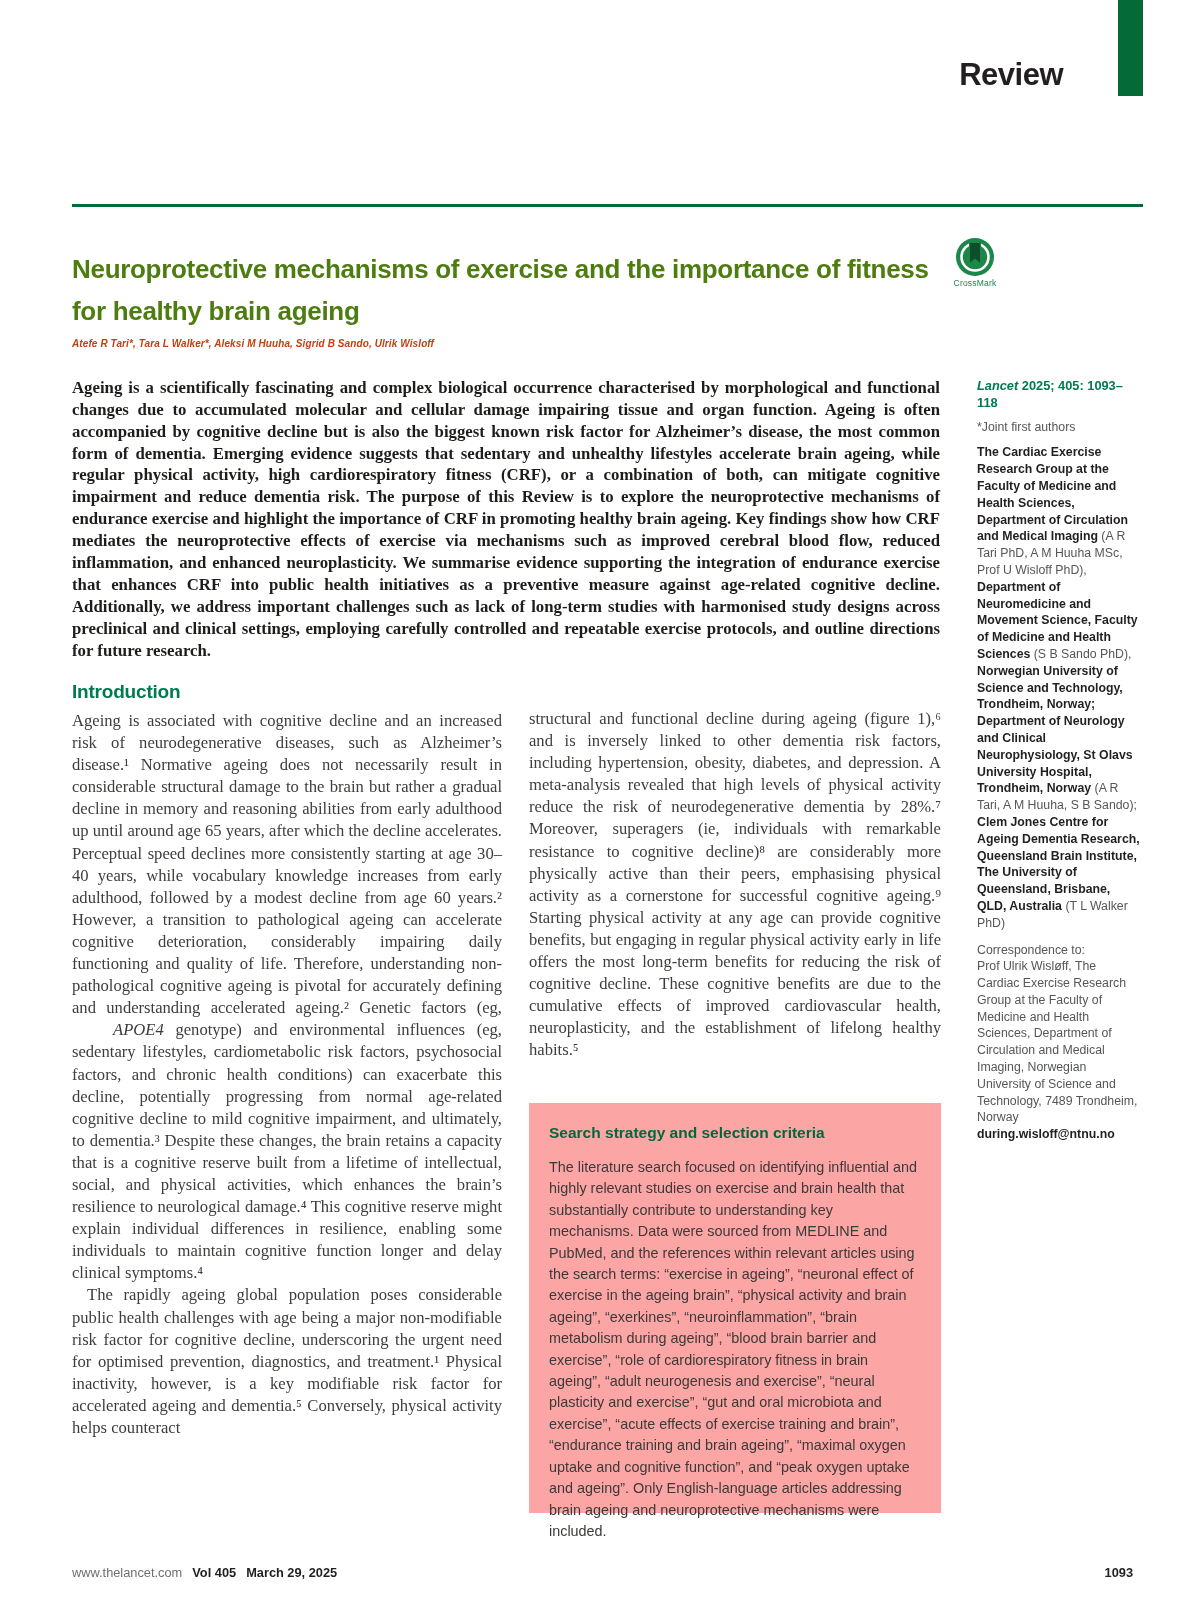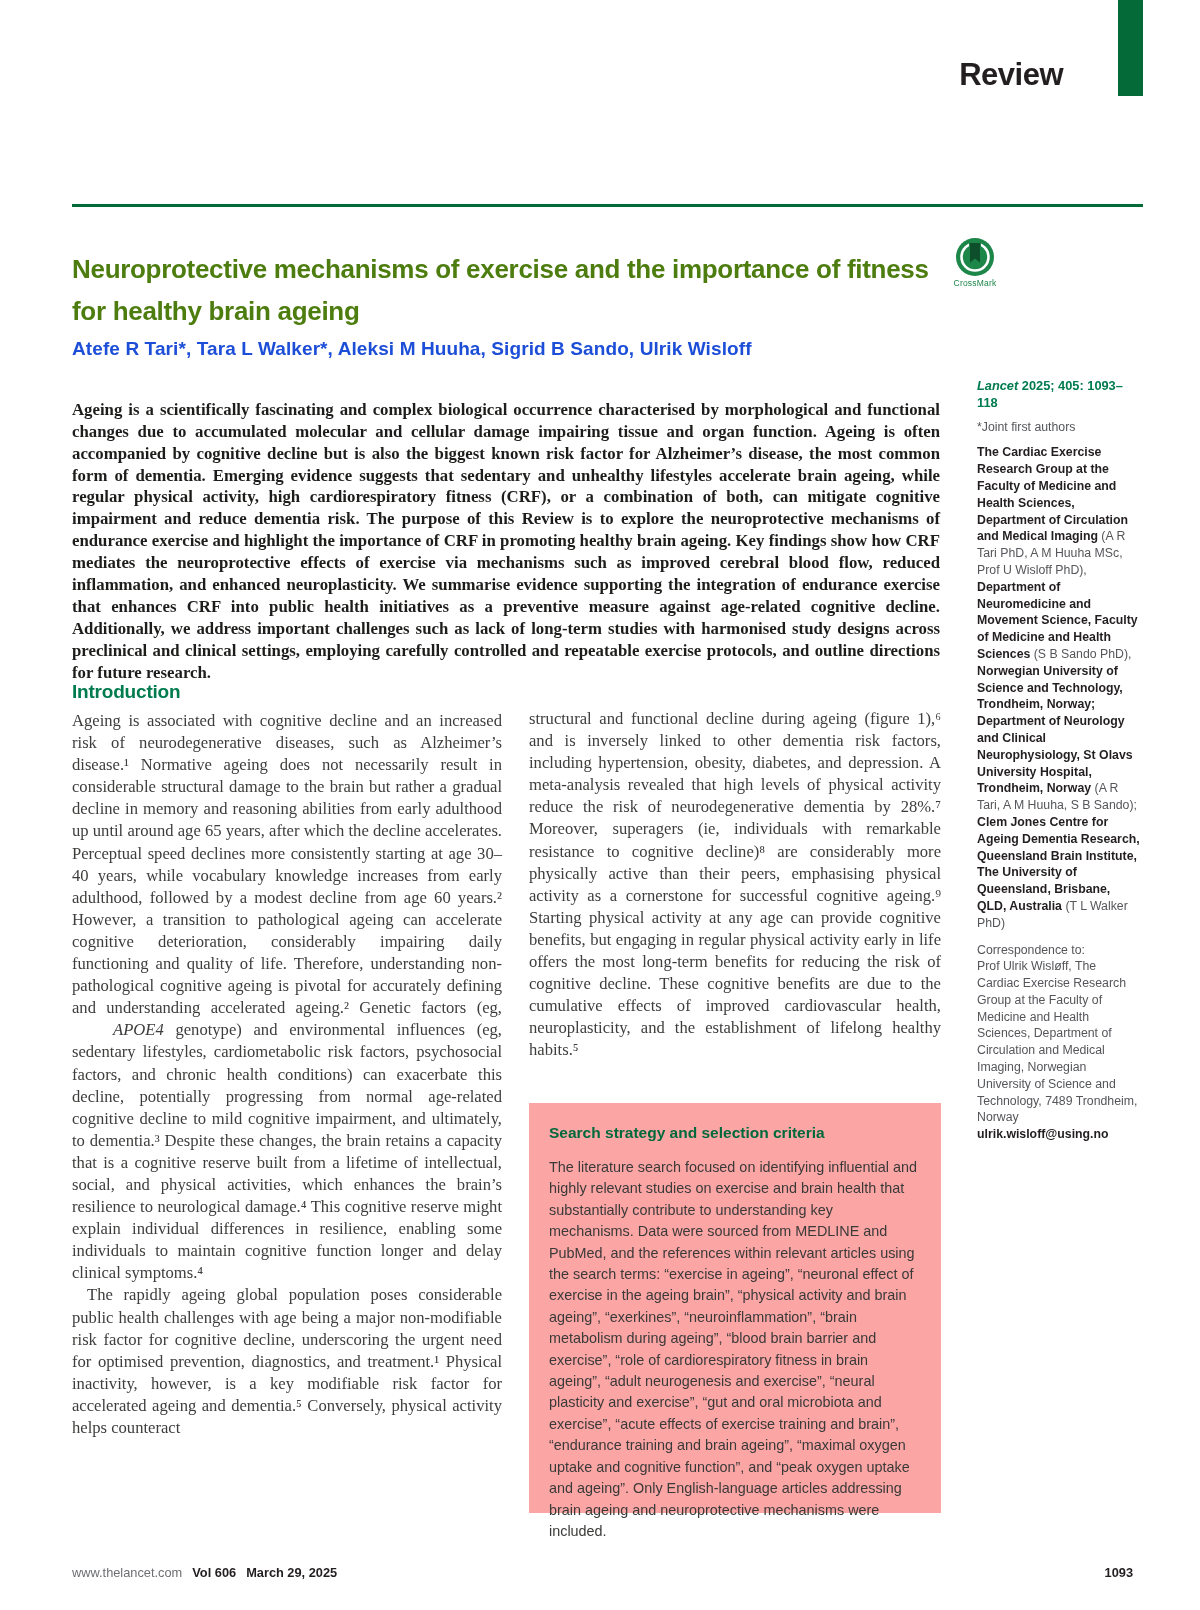--- a/index.html
+++ b/index.html
@@ -23,25 +23,25 @@
   .title{
     position:absolute;left:72px;top:231px;width:885px;
     font-size:26px;line-height:42px;font-weight:700;color:#4d7c0f;letter-spacing:-0.3px;
   }
   .crossmark{position:absolute;left:950px;top:237px;width:50px;text-align:center;cursor:pointer;}
   .crossmark svg{display:block;margin:0 auto;}
   .crossmark-label{font-size:8.5px;color:#1d8649;margin-top:1px;letter-spacing:0.2px;}
 
   .authors{
     position:absolute;left:72px;top:338px;width:880px;
-    font-weight:700;font-size:19px;color:#1d4ed8;letter-spacing:0.1px;
+    font-style:italic;font-weight:700;font-size:10px;color:#c2410c;letter-spacing:0.1px;
   }
 
   .abstract{
-    position:absolute;left:72px;top:382px;width:868px;
+    position:absolute;left:72px;top:360px;width:868px;
     font-family:"Liberation Serif",serif;font-weight:700;
     font-size:16.8px;line-height:21.9px;color:#1d1d1b;text-align:justify;
   }
 
   
   .sidebar{
     position:absolute;left:977px;top:378px;width:163px;
     font-size:12.3px;line-height:16.8px;color:#55565a;
   }
   .sidebar .citation{color:#007b4f;font-weight:700;font-size:12.8px;margin:0 0 7px 0;}
@@ -102,36 +102,36 @@
   </div>
 
   <div class="authors">Atefe R Tari*, Tara L Walker*, Aleksi M Huuha, Sigrid B Sando, Ulrik Wisloff</div>
 
   <p class="abstract">Ageing is a scientifically fascinating and complex biological occurrence characterised by morphological and functional changes due to accumulated molecular and cellular damage impairing tissue and organ function. Ageing is often accompanied by cognitive decline but is also the biggest known risk factor for Alzheimer’s disease, the most common form of dementia. Emerging evidence suggests that sedentary and unhealthy lifestyles accelerate brain ageing, while regular physical activity, high cardiorespiratory fitness (CRF), or a combination of both, can mitigate cognitive impairment and reduce dementia risk. The purpose of this Review is to explore the neuroprotective mechanisms of endurance exercise and highlight the importance of CRF in promoting healthy brain ageing. Key findings show how CRF mediates the neuroprotective effects of exercise via mechanisms such as improved cerebral blood flow, reduced inflammation, and enhanced neuroplasticity. We summarise evidence supporting the integration of endurance exercise that enhances CRF into public health initiatives as a preventive measure against age-related cognitive decline. Additionally, we address important challenges such as lack of long-term studies with harmonised study designs across preclinical and clinical settings, employing carefully controlled and repeatable exercise protocols, and outline directions for future research.</p>
 
   <aside class="sidebar">
     <p class="citation"><em>Lancet</em><span> 2025; 405: 1093–118</span></p>
     <p class="joint">*Joint first authors</p>
     <p class="affil"><span class="b">The Cardiac Exercise Research Group at the Faculty of Medicine and Health Sciences, Department of Circulation and Medical Imaging </span><span>(A R Tari PhD, A M Huuha MSc, Prof U Wisloff PhD), </span><span class="b">Department of Neuromedicine and Movement Science, Faculty of Medicine and Health Sciences </span><span>(S B Sando PhD), </span><span class="b">Norwegian University of Science and Technology, Trondheim, Norway; Department of Neurology and Clinical Neurophysiology, St Olavs University Hospital, Trondheim, Norway </span><span>(A R Tari, A M Huuha, S B Sando); </span><span class="b">Clem Jones Centre for Ageing Dementia Research, Queensland Brain Institute, The University of Queensland, Brisbane, QLD, Australia </span><span>(T L Walker PhD)</span></p>
-    <p class="corr"><span class="corr-label">Correspondence to:</span><span>Prof Ulrik Wisløff, The Cardiac Exercise Research Group at the Faculty of Medicine and Health Sciences, Department of Circulation and Medical Imaging, Norwegian University of Science and Technology, 7489 Trondheim, Norway</span><span class="email">ulrik.wisloff@using.no</span></p>
+    <p class="corr"><span class="corr-label">Correspondence to:</span><span>Prof Ulrik Wisløff, The Cardiac Exercise Research Group at the Faculty of Medicine and Health Sciences, Department of Circulation and Medical Imaging, Norwegian University of Science and Technology, 7489 Trondheim, Norway</span><span class="email">during.wisloff@ntnu.no</span></p>
   </aside>
 
   <div class="col1">
     <h2 class="section-heading">Introduction</h2>
     <p class="body-p"><span>Ageing is associated with cognitive decline and an increased risk of neurodegenerative diseases, such as Alzheimer’s disease.¹ Normative ageing does not necessarily result in considerable structural damage to the brain but rather a gradual decline in memory and reasoning abilities from early adulthood up until around age 65 years, after which the decline accelerates. Perceptual speed declines more consistently starting at age 30–40 years, while vocabulary knowledge increases from early adulthood, followed by a modest decline from age 60 years.² However, a transition to pathological ageing can accelerate cognitive deterioration, considerably impairing daily functioning and quality of life. Therefore, understanding non-pathological cognitive ageing is pivotal for accurately defining and understanding accelerated ageing.² Genetic factors (eg, </span><em>APOE4</em><span> genotype) and environmental influences (eg, sedentary lifestyles, cardiometabolic risk factors, psychosocial factors, and chronic health conditions) can exacerbate this decline, potentially progressing from normal age-related cognitive decline to mild cognitive impairment, and ultimately, to dementia.³ Despite these changes, the brain retains a capacity that is a cognitive reserve built from a lifetime of intellectual, social, and physical activities, which enhances the brain’s resilience to neurological damage.⁴ This cognitive reserve might explain individual differences in resilience, enabling some individuals to maintain cognitive function longer and delay clinical symptoms.⁴</span></p>
     <p class="body-p indent">The rapidly ageing global population poses considerable public health challenges with age being a major non-modifiable risk factor for cognitive decline, underscoring the urgent need for optimised prevention, diagnostics, and treatment.¹ Physical inactivity, however, is a key modifiable risk factor for accelerated ageing and dementia.⁵ Conversely, physical activity helps counteract</p>
   </div>
 
   <div class="col2">
     <p class="body-p">structural and functional decline during ageing (figure 1),⁶ and is inversely linked to other dementia risk factors, including hypertension, obesity, diabetes, and depression. A meta-analysis revealed that high levels of physical activity reduce the risk of neurodegenerative dementia by 28%.⁷ Moreover, superagers (ie, individuals with remarkable resistance to cognitive decline)⁸ are considerably more physically active than their peers, emphasising physical activity as a cornerstone for successful cognitive ageing.⁹ Starting physical activity at any age can provide cognitive benefits, but engaging in regular physical activity early in life offers the most long-term benefits for reducing the risk of cognitive decline. These cognitive benefits are due to the cumulative effects of improved cardiovascular health, neuroplasticity, and the establishment of lifelong healthy habits.⁵</p>
   </div>
 
   <div class="panel">
     <h3>Search strategy and selection criteria</h3>
     <p>The literature search focused on identifying influential and highly relevant studies on exercise and brain health that substantially contribute to understanding key mechanisms. Data were sourced from MEDLINE and PubMed, and the references within relevant articles using the search terms: “exercise in ageing”, “neuronal effect of exercise in the ageing brain”, “physical activity and brain ageing”, “exerkines”, “neuroinflammation”, “brain metabolism during ageing”, “blood brain barrier and exercise”, “role of cardiorespiratory fitness in brain ageing”, “adult neurogenesis and exercise”, “neural plasticity and exercise”, “gut and oral microbiota and exercise”, “acute effects of exercise training and brain”, “endurance training and brain ageing”, “maximal oxygen uptake and cognitive function”, and “peak oxygen uptake and ageing”. Only English-language articles addressing brain ageing and neuroprotective mechanisms were included.</p>
   </div>
 
   <div class="footer">
-    <span class="site">www.thelancet.com</span><span class="voldate">Vol 606</span><span class="voldate">March 29, 2025</span>
+    <span class="site">www.thelancet.com</span><span class="voldate">Vol 405</span><span class="voldate">March 29, 2025</span>
     <span class="pagenum">1093</span>
   </div>
 
 </div>
 
 </body></html>

